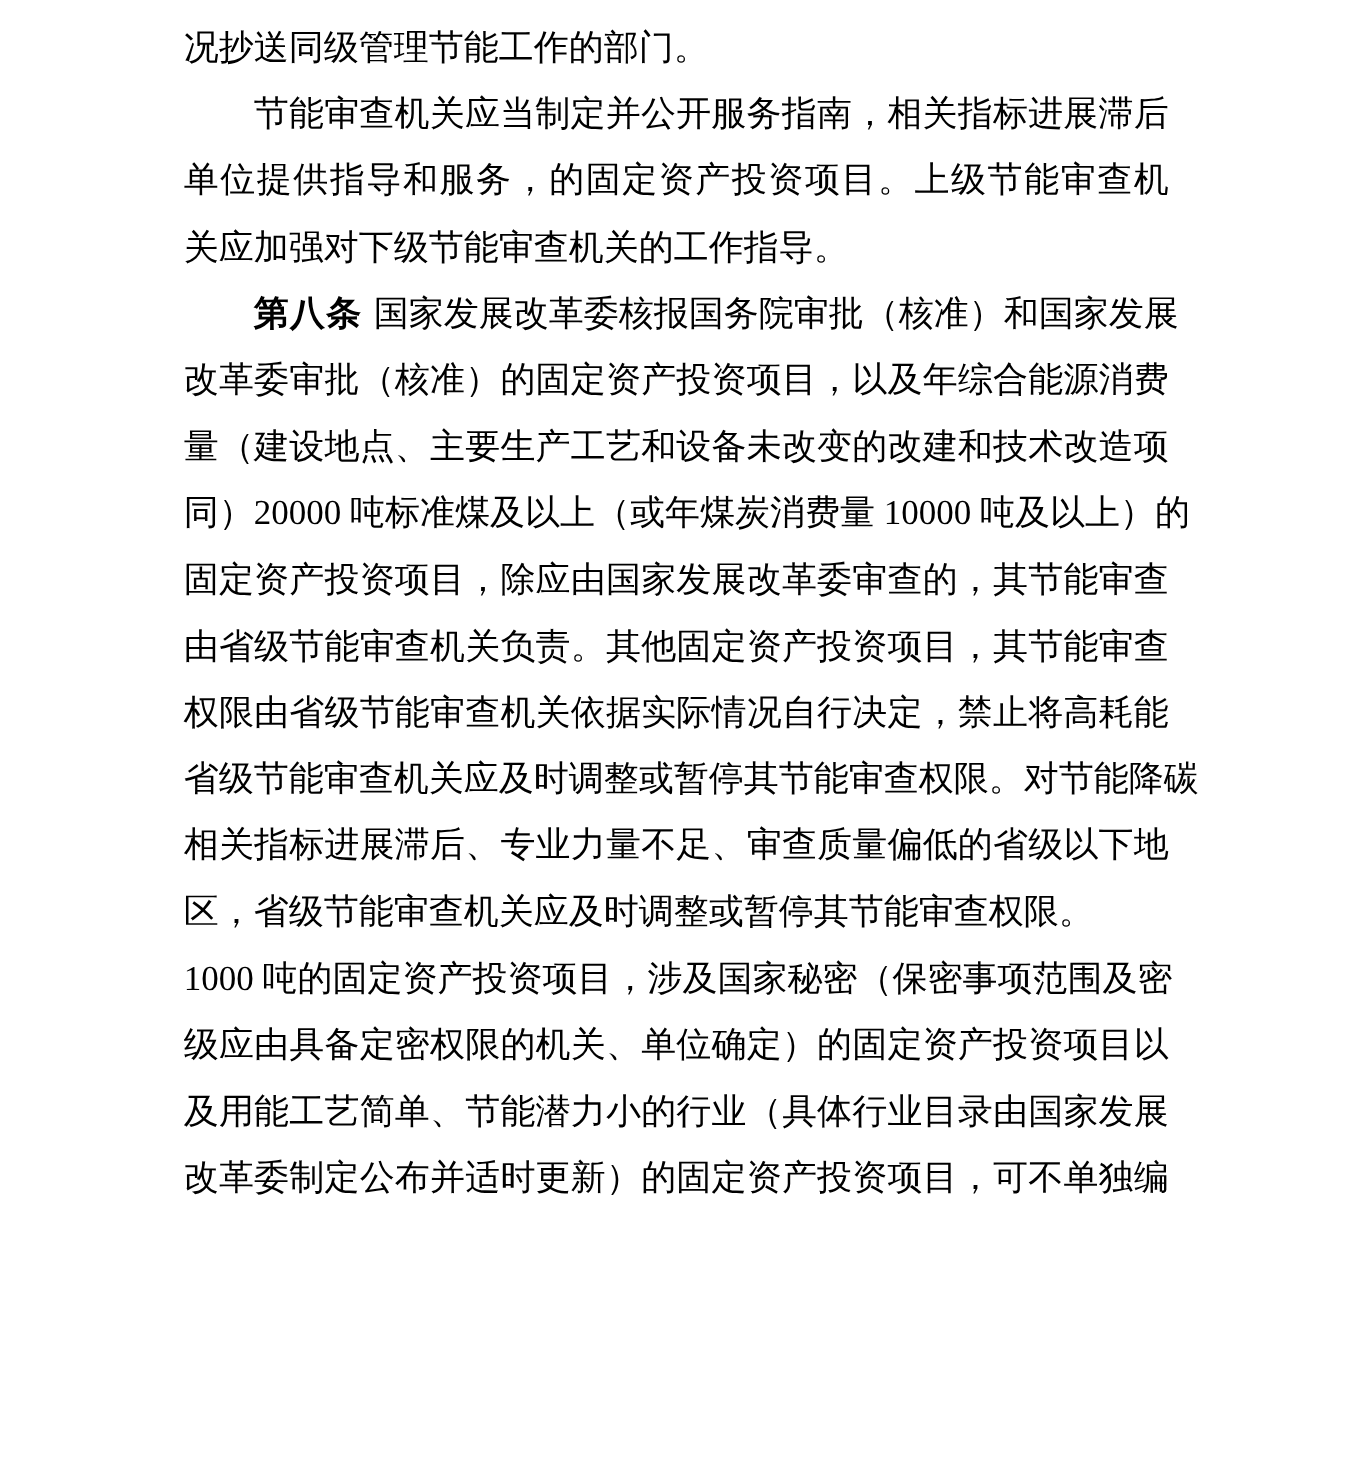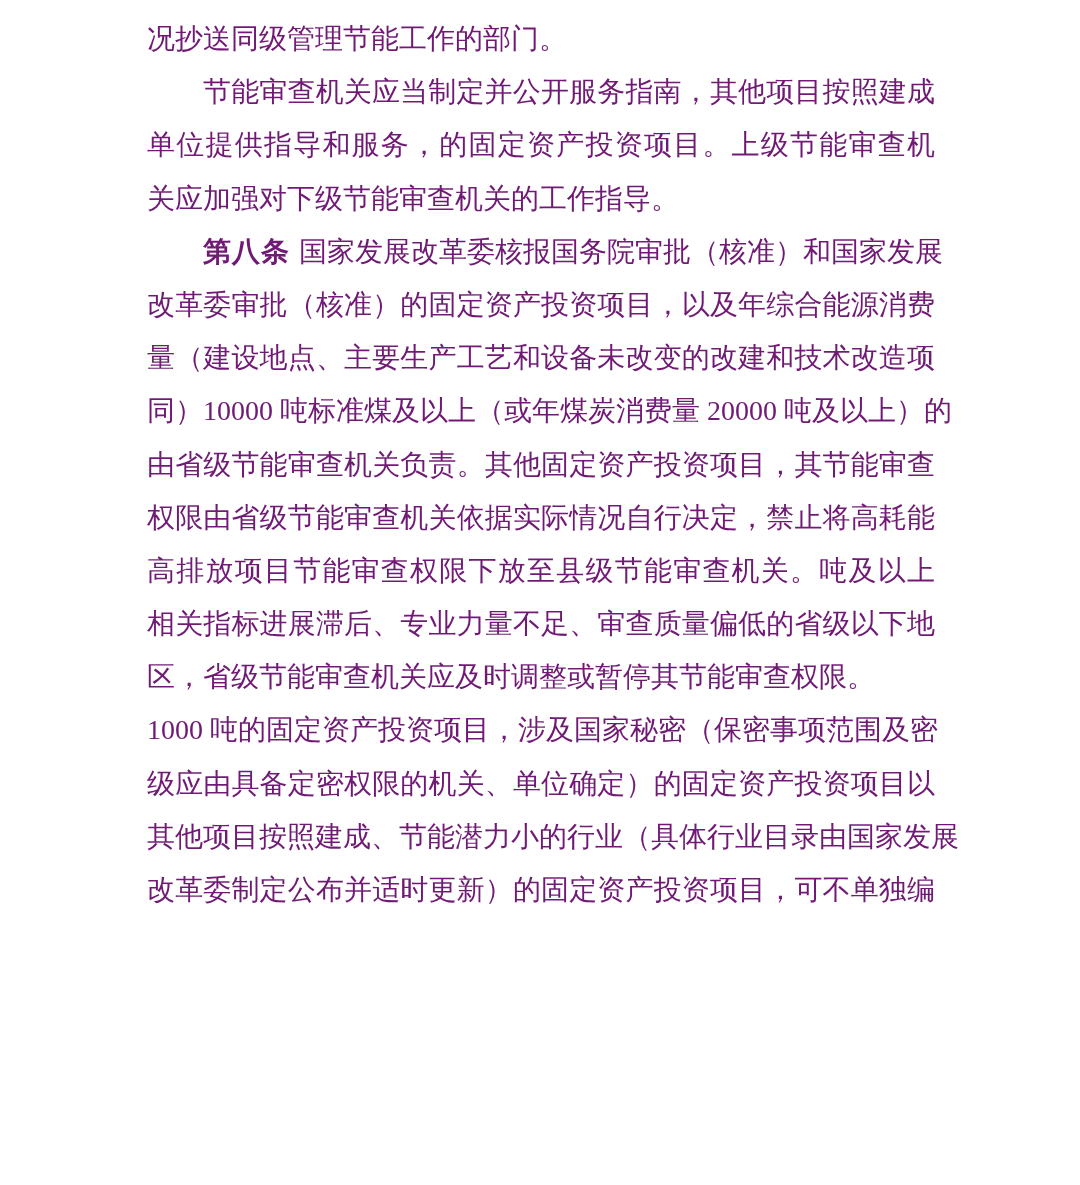--- a/index.html
+++ b/index.html
@@ -15,21 +15,21 @@
     width: 1080px;
     height: 1185px;
     background: #ffffff;
   }
   .doc-body {
     position: absolute;
     left: 147px;
     top: 0;
     width: 788px;
     padding-top: 12px;
-    color: #701a75;
+    color: #000000;
     font-size: 28px;
     line-height: 53.2px;
   }
   .line {
     white-space: nowrap;
     text-align: left;
     height: 53.2px;
   }
   .line.fill {
     text-align: justify;
@@ -45,30 +45,31 @@
     letter-spacing: 1px;
     margin-top: 28px;
   }
 </style>
 </head>
 <body>
 
 <div class="page">
   <div class="doc-body" id="doc-body">
       <div class="line">况抄送同级管理节能工作的部门。</div>
-      <div class="line indent fill">节能审查机关应当制定并公开服务指南，其他项目按照建成</div>
+      <div class="line indent fill">节能审查机关应当制定并公开服务指南，相关指标进展滞后</div>
       <div class="line fill">单位提供指导和服务，的固定资产投资项目。上级节能审查机</div>
       <div class="line">关应加强对下级节能审查机关的工作指导。</div>
       <div class="line indent fill"><span class="bold">第八条</span>国家发展改革委核报国务院审批（核准）和国家发展</div>
       <div class="line fill">改革委审批（核准）的固定资产投资项目，以及年综合能源消费</div>
       <div class="line fill">量（建设地点、主要生产工艺和设备未改变的改建和技术改造项</div>
-      <div class="line fill">同）10000 吨标准煤及以上（或年煤炭消费量 20000 吨及以上）的</div>
+      <div class="line fill">同）20000 吨标准煤及以上（或年煤炭消费量 10000 吨及以上）的</div>
+      <div class="line fill">固定资产投资项目，除应由国家发展改革委审查的，其节能审查</div>
       <div class="line fill">由省级节能审查机关负责。其他固定资产投资项目，其节能审查</div>
       <div class="line fill">权限由省级节能审查机关依据实际情况自行决定，禁止将高耗能</div>
-      <div class="line fill">高排放项目节能审查权限下放至县级节能审查机关。吨及以上</div>
+      <div class="line fill">省级节能审查机关应及时调整或暂停其节能审查权限。对节能降碳</div>
       <div class="line fill">相关指标进展滞后、专业力量不足、审查质量偏低的省级以下地</div>
       <div class="line">区，省级节能审查机关应及时调整或暂停其节能审查权限。</div>
       <div class="line fill">1000 吨的固定资产投资项目，涉及国家秘密（保密事项范围及密</div>
       <div class="line fill">级应由具备定密权限的机关、单位确定）的固定资产投资项目以</div>
-      <div class="line fill">其他项目按照建成、节能潜力小的行业（具体行业目录由国家发展</div>
+      <div class="line fill">及用能工艺简单、节能潜力小的行业（具体行业目录由国家发展</div>
       <div class="line fill">改革委制定公布并适时更新）的固定资产投资项目，可不单独编</div>
     </div>
 </div>
 
 </body></html>

